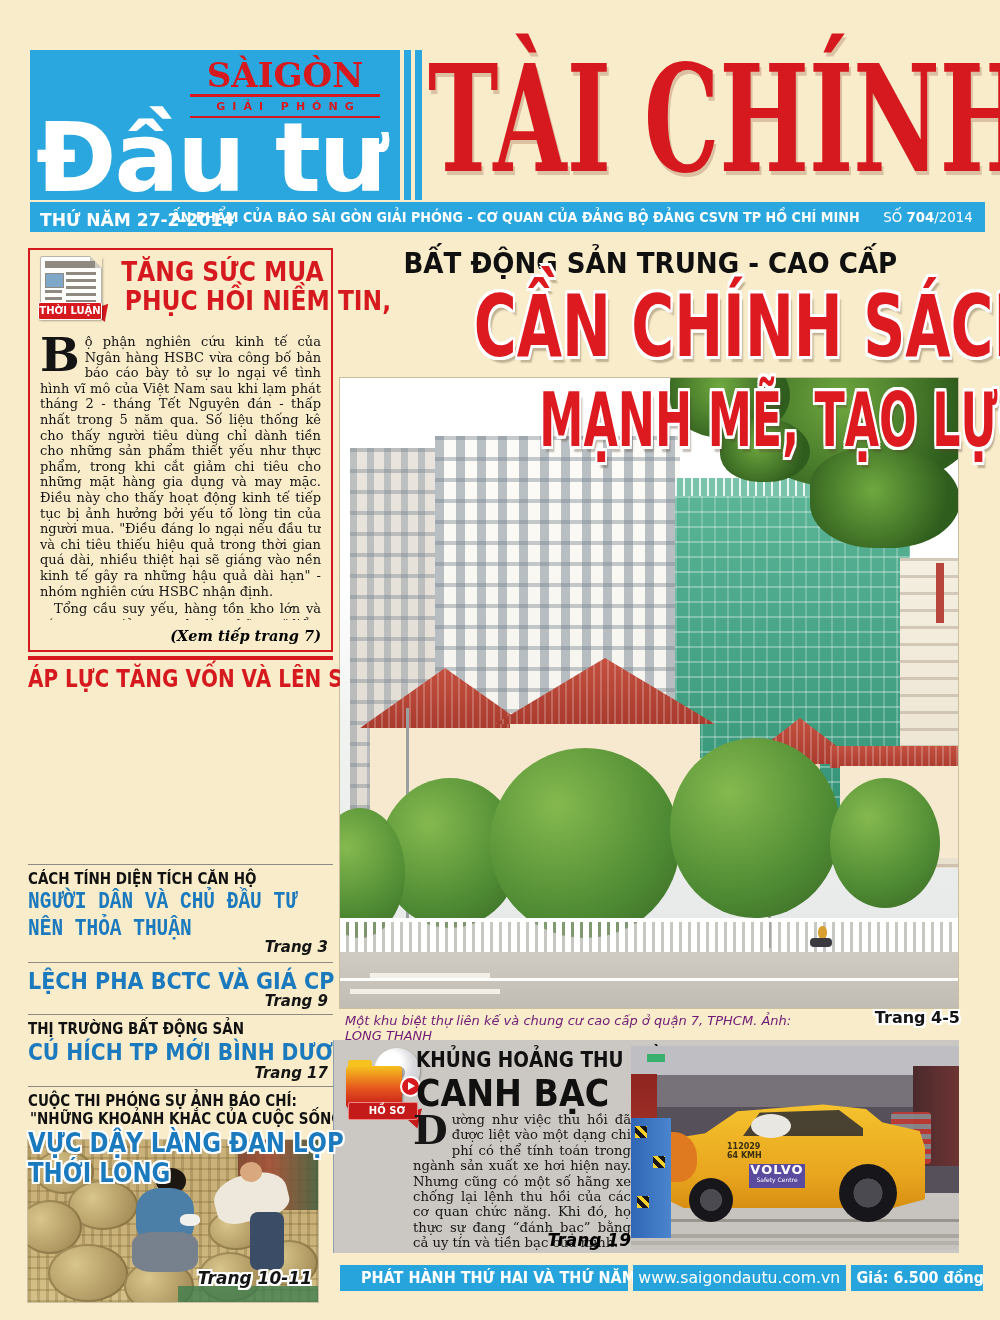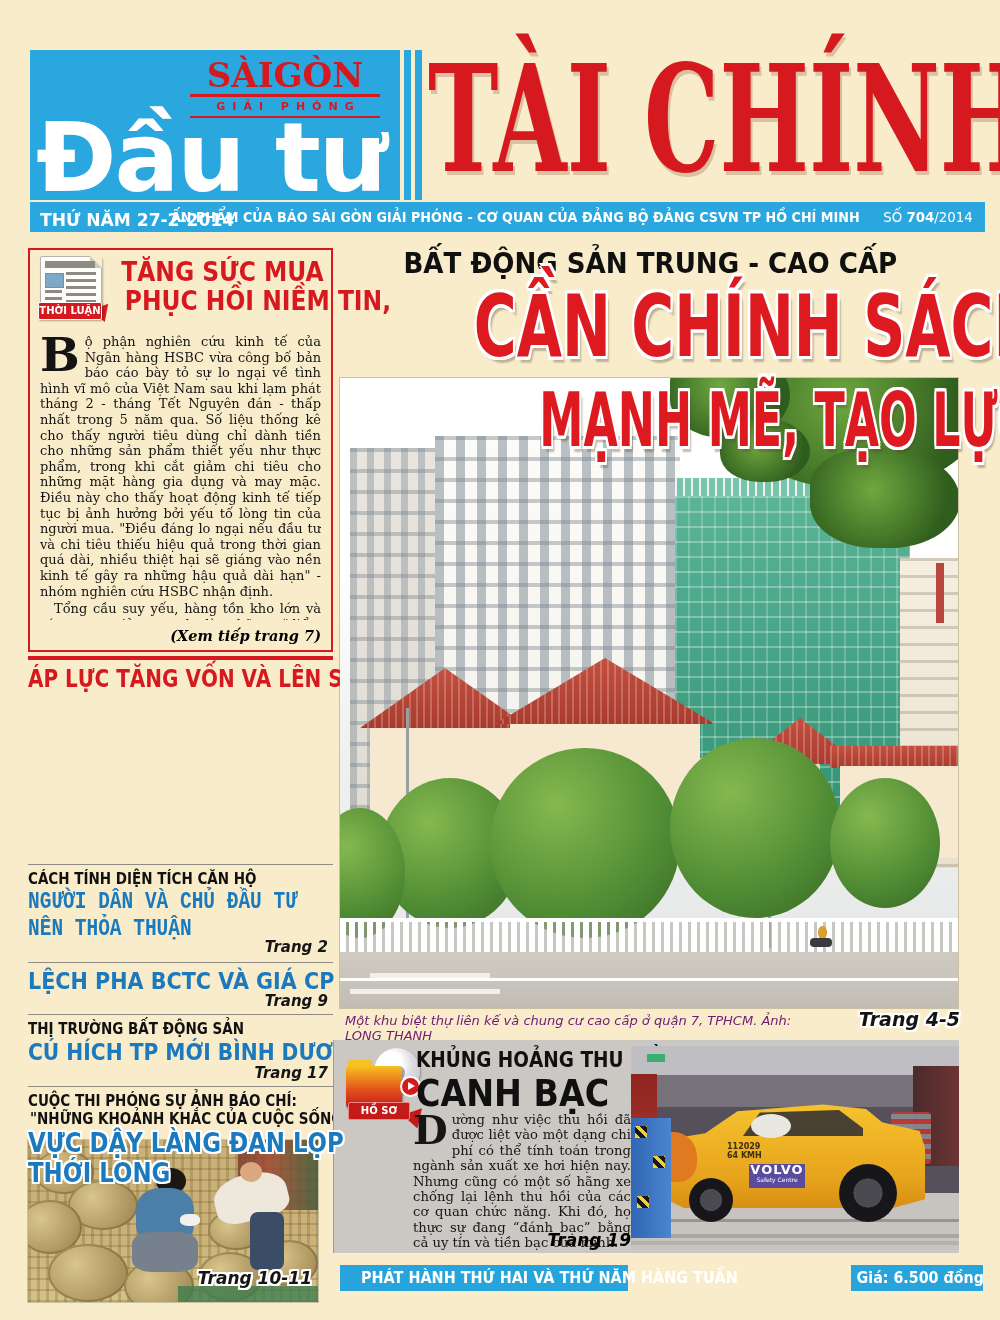--- a/index.html
+++ b/index.html
@@ -94,21 +94,21 @@
   .bk-p2body { position:absolute; left:186px; top:34px; width:74px; height:46px; background:#EDE8DB; border-radius:45% 45% 30% 30%; transform:rotate(-14deg); }
   .bk-p2legs { position:absolute; left:222px; top:72px; width:34px; height:58px; background:#3A4C66; border-radius:8px; }
   .bk-mat { position:absolute; left:150px; bottom:0; right:0; height:16px; background:#3E7D4E; opacity:.8; }
 
   
   #lead-kicker { left:340px; top:246px; width:620px; text-align:center; color:#101010; font-weight:bold; font-size:29px; }
   #lead-h1 { left:340px; top:280px; width:620px; text-align:center; color:#DE1A21; font-weight:bold; font-size:86px; line-height:92px; z-index:6; }
   #lead-h2 { left:336px; top:380px; width:628px; text-align:center; color:#DE1A21; font-weight:bold; font-size:74px; line-height:80px; z-index:6; }
   #main-photo { left:340px; top:378px; width:618px; height:630px; z-index:1; }
   #lead-caption { left:345px; top:1013px; width:480px; font-style:italic; font-size:13px; color:#701a75; z-index:3; }
-  #lead-page { left:640px; top:1008px; width:320px; text-align:right; font-weight:bold; font-style:italic; font-size:19px; color:#141414; z-index:3;
+  #lead-page { left:640px; top:1008px; width:320px; text-align:right; font-weight:bold; font-size:16px; color:#141414; z-index:3;
     text-shadow:-2px -2px 0 #fff,-2px 0 0 #fff,-2px 2px 0 #fff,0 -2px 0 #fff,0 2px 0 #fff,2px -2px 0 #fff,2px 0 0 #fff,2px 2px 0 #fff; }
 
   
   .sky { position:absolute; inset:0; background:linear-gradient(180deg,#ffffff 0 30%,#f1f3f1 55%,#e2e6e4 100%); }
   .bldg-white { position:absolute; left:10px; top:58px; width:330px; height:430px; }
   .bw-left { position:absolute; left:0; top:12px; width:85px; height:418px; background:
       repeating-linear-gradient(to bottom, rgba(120,132,142,.40) 0 4px, transparent 4px 21px),
       repeating-linear-gradient(to right, rgba(110,125,138,.35) 0 7px, transparent 7px 17px),
       linear-gradient(#E9E5DE,#DFDAD1); }
   .bw-main { position:absolute; left:85px; top:0; width:245px; height:430px; background:
@@ -155,21 +155,21 @@
   
   .folder-icon { position:absolute; left:12px; top:8px; width:80px; height:78px; }
   .fi-disc { position:absolute; left:28px; top:0; width:46px; height:46px; border-radius:50%;
     background:radial-gradient(circle at 35% 35%, #ffffff 0 28%, #dadade 55%, #bfc0c8 100%); box-shadow:1px 1px 2px rgba(0,0,0,.3); }
   .fi-hole { position:absolute; left:46px; top:18px; width:11px; height:11px; border-radius:50%; background:#CBC7C2; border:1px solid #9a9aa2; }
   .fi-folder { position:absolute; left:0; top:18px; width:56px; height:42px; border-radius:4px;
     background:linear-gradient(180deg,#F6C21E,#E5541E 55%,#C41818); box-shadow:1px 2px 2px rgba(0,0,0,.35); }
   .fi-tab { position:absolute; left:2px; top:12px; width:24px; height:8px; background:#F6C21E; border-radius:3px 3px 0 0; }
   .fi-play { position:absolute; left:54px; top:28px; width:17px; height:17px; border-radius:50%; background:#D6191F; border:2px solid #fff; }
   .fi-play:after { content:""; position:absolute; left:6px; top:4px; width:0; height:0; border-left:7px solid #fff; border-top:4.5px solid transparent; border-bottom:4.5px solid transparent; }
-  .fi-ribbon { position:absolute; left:2px; bottom:6px; width:60px; height:16px; background:#C41A1A; border:1px solid #e88; border-radius:2px; color:#fff; font-weight:bold; font-size:10px; text-align:center; line-height:15px; }
+  .fi-ribbon { position:absolute; left:2px; bottom:6px; width:60px; height:16px; background:#C41A1A; border:1px solid #e88; border-radius:2px; color:#fff; font-weight:bold; font-size:10px; text-align:center; line-height:15px;padding-left:8px; }
   .fi-arrow { position:absolute; right:0; bottom:2px; width:0; height:0; border-left:10px solid transparent; border-right:10px solid transparent; border-bottom:18px solid #C41A1A; transform:rotate(42deg); }
 
   
   .crash { position:absolute; right:0; top:6px; width:328px; height:204px; overflow:hidden; }
   .cr-wall { position:absolute; inset:0; background:linear-gradient(180deg,#BFBEC2 0 14%, #77717a 14% 30%, #55505a 30% 72%, #C7C4C0 72% 100%); }
   .cr-red1 { position:absolute; left:0; top:28px; width:26px; height:110px; background:linear-gradient(#8e2420,#b03a30); }
   .cr-red2 { position:absolute; right:0; top:20px; width:46px; height:100px; background:linear-gradient(90deg,#4a2a2c,#6e3434); }
   .cr-exit { position:absolute; left:16px; top:8px; width:18px; height:8px; background:#39b06e; }
   .cr-floorline { position:absolute; left:0; bottom:28px; width:100%; height:3px; background:#98948e; }
   .cr-rail { position:absolute; left:0; bottom:12px; width:100%; height:4px; background:#aaa6a0; box-shadow:0 7px 0 #b5b1ab; }
@@ -243,21 +243,21 @@
   <div class="abs sb-red-rule"></div>
 
   <div class="abs sb-feature-head"><span class="cxl" style="--sx:.8;">ÁP LỰC TĂNG VỐN VÀ LÊN SÀN</span></div>
 
   <div class="rule" style="left:28px; top:864px; width:305px;"></div>
 
   <div class="abs sb-kicker" style="left:28px; top:870px; width:305px;"><span class="cxl" style="--sx:.9;">CÁCH TÍNH DIỆN TÍCH CĂN HỘ</span></div>
   <div class="abs sb-head" style="left:28px; top:889px; width:305px;font-family:Liberation Mono, monospace;">
       <span class="cxw">NGƯỜI DÂN VÀ CHỦ ĐẦU TƯ NÊN THỎA THUẬN</span>
     </div>
-  <div class="trang-right" style="left:28px; top:938px; width:300px;">Trang 2</div>
+  <div class="trang-right" style="left:28px; top:938px; width:300px;">Trang 3</div>
 
   <div class="rule" style="left:28px; top:962px; width:305px;"></div>
 
   <div class="abs sb-head" style="left:28px; top:968px; width:305px;"><span class="cxl" style="--sx:.9;">LỆCH PHA BCTC VÀ GIÁ CP</span></div>
   <div class="trang-right" style="left:28px; top:992px; width:300px;">Trang 9</div>
 
   <div class="rule" style="left:28px; top:1014px; width:305px;"></div>
 
   <div class="abs sb-kicker" style="left:28px; top:1020px; width:305px;"><span class="cxl" style="--sx:.9;">THỊ TRƯỜNG BẤT ĐỘNG SẢN</span></div>
   <div class="abs sb-head" style="left:28px; top:1039px; width:305px;"><span class="cxl" style="--sx:.88;">CÚ HÍCH TP MỚI BÌNH DƯƠNG</span></div>
@@ -383,15 +383,16 @@
         <div>64 KMH</div>
       </div>
       <div class="cr-badge">
         <div class="b1">VOLVO</div>
         <div class="b2">Safety Centre</div>
       </div>
     </div>
   </div>
 
   <div class="foot-seg" id="foot-1"><span class="cx" style="--sx:.9;">PHÁT HÀNH THỨ HAI VÀ THỨ NĂM HÀNG TUẦN</span></div>
+  <div class="foot-seg" id="foot-2"><span class="cx" style="--sx:.95;">www.saigondautu.com.vn</span></div>
   <div class="foot-seg" id="foot-3"><span class="cx" style="--sx:.92;">Giá: 6.500 đồng</span></div>
 
 </div>
 
 </body></html>

